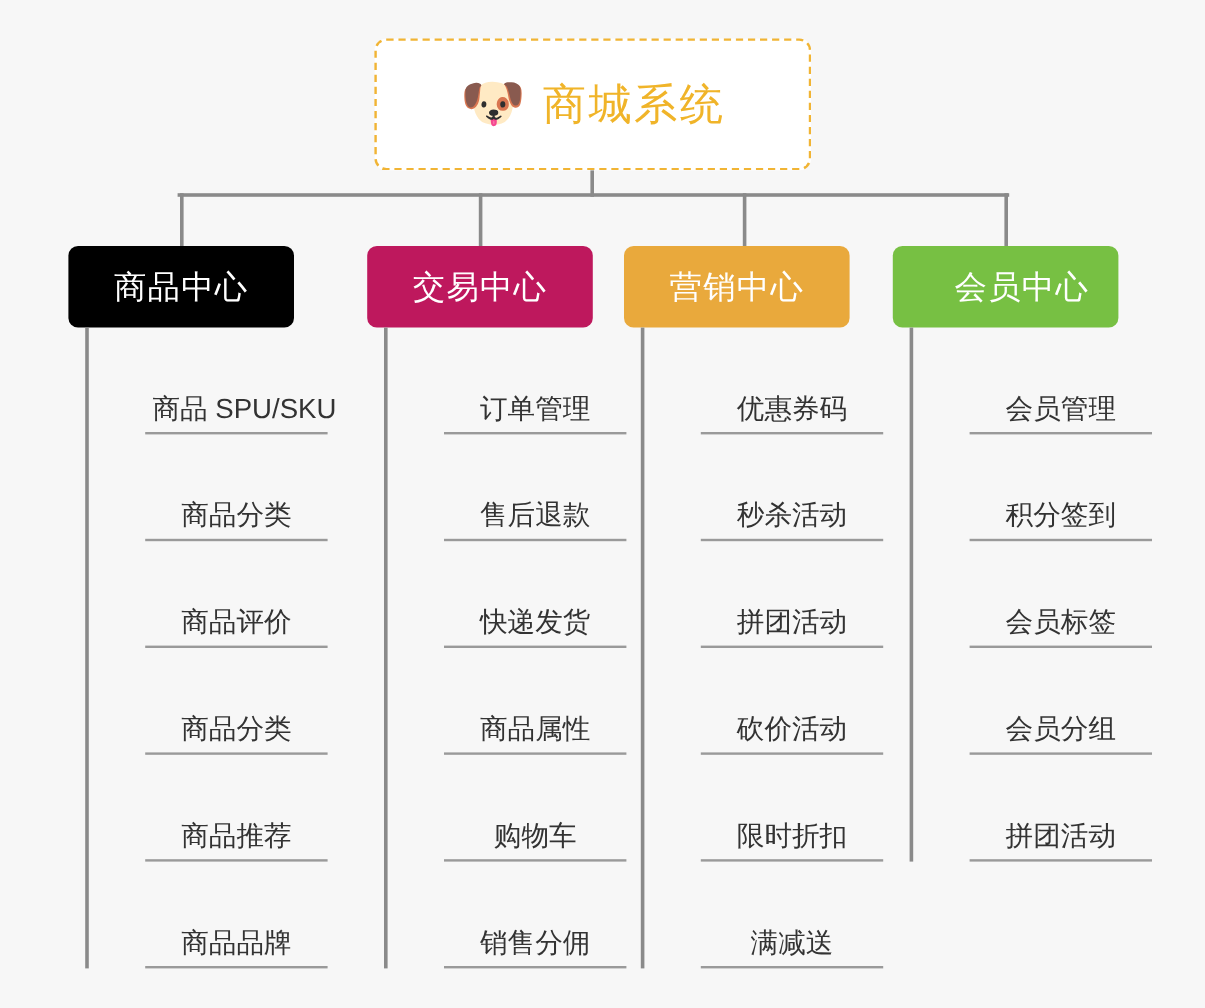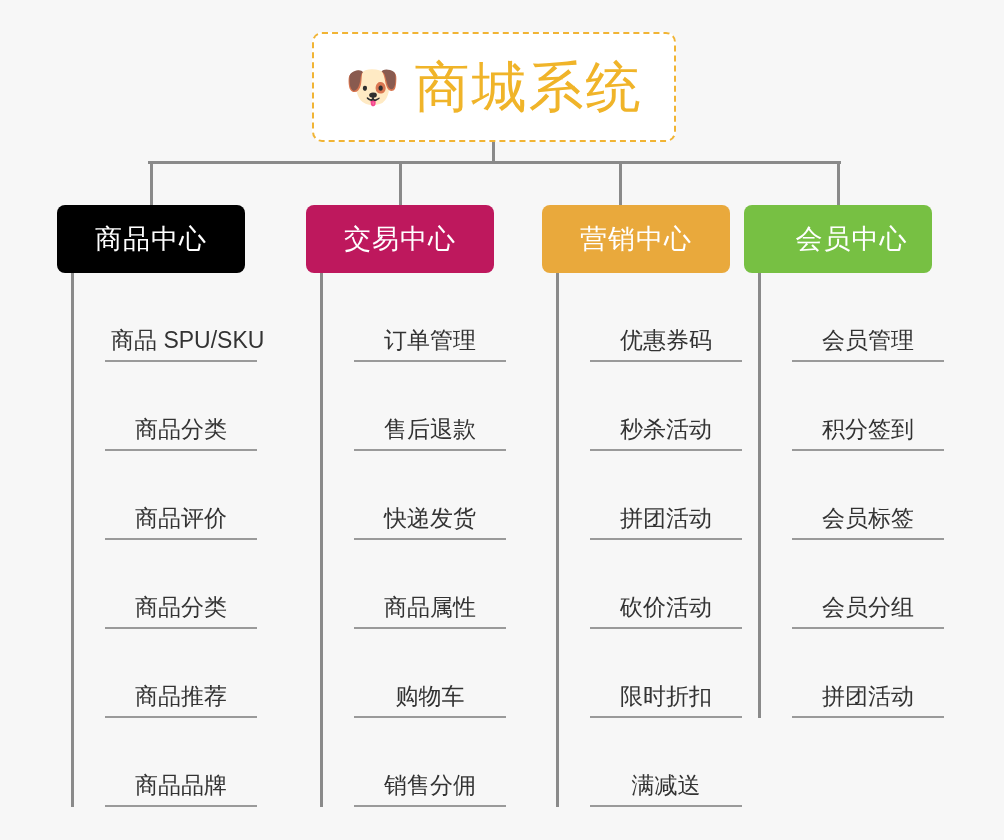--- a/index.html
+++ b/index.html
@@ -41,21 +41,21 @@
     justify-content: center;
     gap: 14px;
   }
   .root-emoji {
     font-size: 44px;
     line-height: 1;
     display: block;
     filter: saturate(1.1);
   }
   .root-title {
-    font-size: 55px;
+    font-size: 36px;
     color: #f0b429;
     letter-spacing: 2px;
     line-height: 1;
     white-space: nowrap;
   }
 
   
   .conn {
     position: absolute;
     background: #8a8a8a;
@@ -93,21 +93,21 @@
     color: #ffffff;
     font-size: 27px;
     letter-spacing: 1px;
     line-height: 1;
   }
 
   
   .branch {
     position: relative;
     margin-left: 14px;
-    padding-left: 0;
+    padding-left: 16px;
     border-left: 3px solid #8a8a8a;
   }
 
   .leaf {
     position: relative;
     height: 89px;
     box-sizing: border-box;
     display: flex;
     align-items: flex-end;
   }
@@ -189,21 +189,21 @@
             <span class="leaf-label">商品属性</span>
           </div>
           <div class="leaf">
             <span class="leaf-label">购物车</span>
           </div>
           <div class="leaf">
             <span class="leaf-label">销售分佣</span>
           </div>
         </div>
       </div>
-      <div class="column" style="left: 542px;">
+      <div class="column" style="left: 520px;">
         <div class="cat-box" style="background: rgb(233, 169, 60);">
           <span>营销中心</span>
         </div>
         <div class="branch">
           <div class="leaf">
             <span class="leaf-label">优惠券码</span>
           </div>
           <div class="leaf">
             <span class="leaf-label">秒杀活动</span>
           </div>

